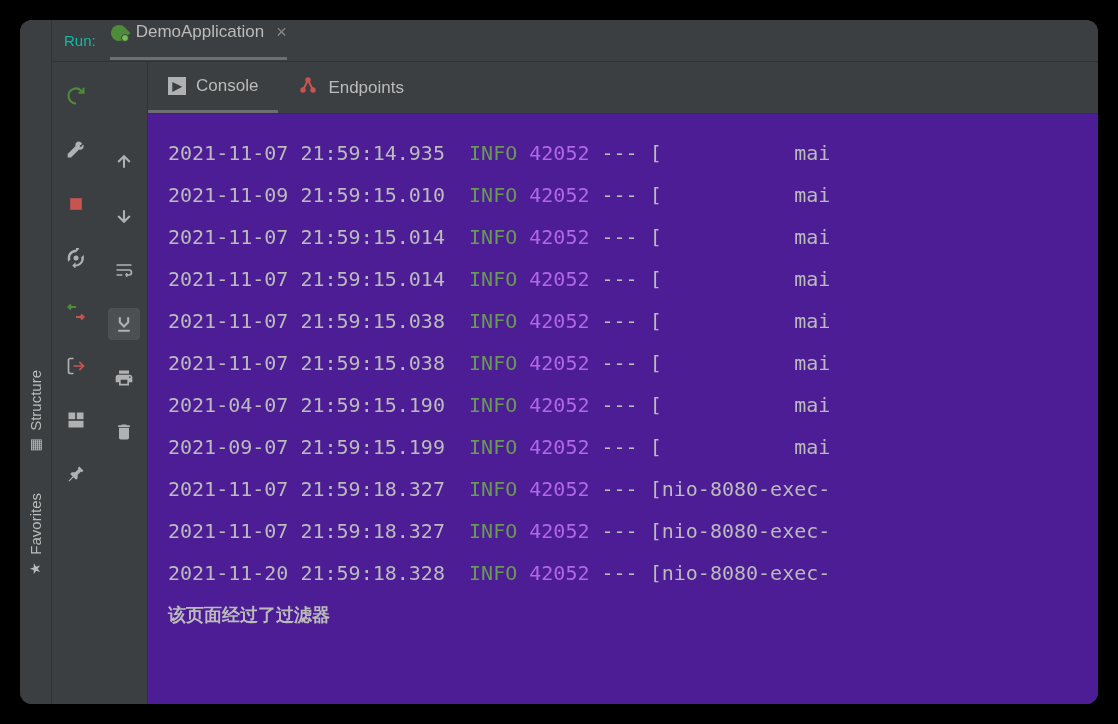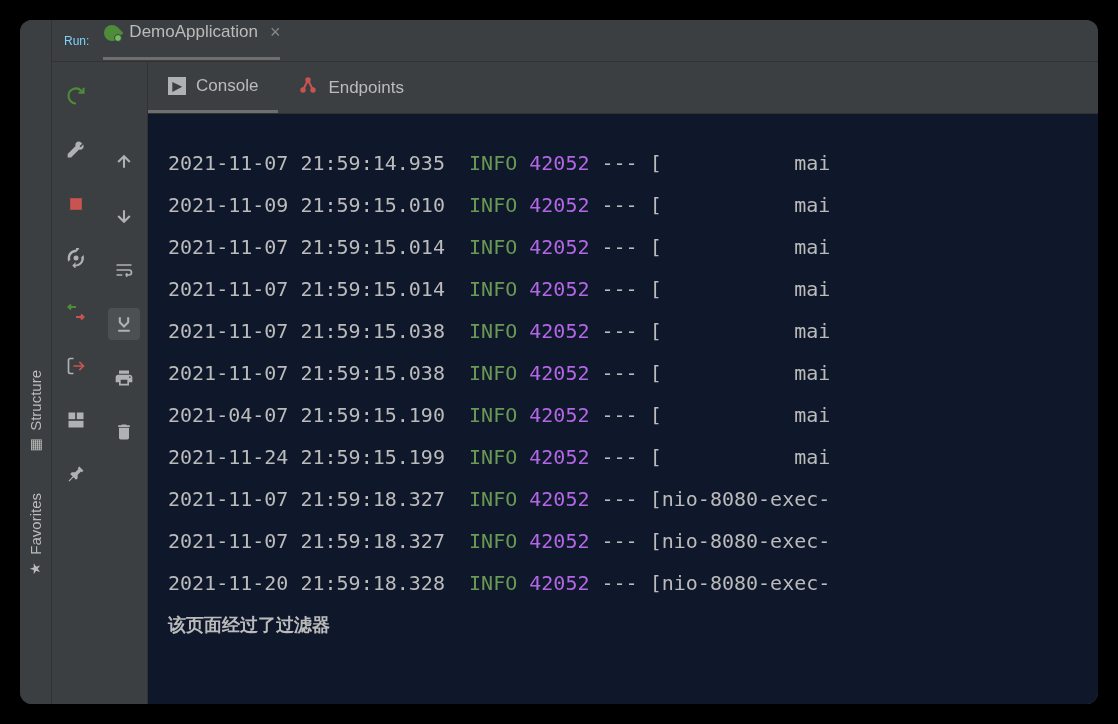--- a/index.html
+++ b/index.html
@@ -59,22 +59,22 @@
     }
     .run-header {
       height: 42px;
       display: flex;
       align-items: center;
       padding: 0 12px;
       border-bottom: 1px solid #323232;
       gap: 14px;
     }
     .run-label {
-      color: #7dd3fc;
-      font-size: 12px;
+      color: #14b8a6;
+      font-size: 15px;
     }
     .run-tab {
       display: flex;
       align-items: center;
       gap: 8px;
       color: #bbbbbb;
       font-size: 17px;
       padding-bottom: 14px;
       border-bottom: 3px solid #6e6e6e;
       cursor: pointer;
@@ -181,22 +181,22 @@
       color: #3c3f41;
       font-weight: bold;
     }
     .endpoints-icon {
       color: #c75450;
       font-size: 18px;
       font-weight: bold;
     }
     .console-output {
       flex: 1;
-      background: #0f172a;
-      padding: 28px 0 10px 20px;
+      background: #4c1d95;
+      padding: 18px 0 10px 20px;
       font-family: "Menlo", "Consolas", monospace;
       font-size: 20px;
       line-height: 42px;
       color: #bbbbbb;
       overflow: hidden;
       white-space: nowrap;
     }
     .log-line {
       white-space: pre;
     }
@@ -345,21 +345,21 @@
           </div>
         </div>
         <div class="console-output" id="log-output">
         <div class="log-line"><span class="log-timestamp">2021-11-07 21:59:14.935</span>  <span class="log-level-info">INFO</span> <span class="log-pid">42052</span> <span class="log-sep">---</span> <span class="log-thread">[           mai</span></div>
             <div class="log-line"><span class="log-timestamp">2021-11-09 21:59:15.010</span>  <span class="log-level-info">INFO</span> <span class="log-pid">42052</span> <span class="log-sep">---</span> <span class="log-thread">[           mai</span></div>
             <div class="log-line"><span class="log-timestamp">2021-11-07 21:59:15.014</span>  <span class="log-level-info">INFO</span> <span class="log-pid">42052</span> <span class="log-sep">---</span> <span class="log-thread">[           mai</span></div>
             <div class="log-line"><span class="log-timestamp">2021-11-07 21:59:15.014</span>  <span class="log-level-info">INFO</span> <span class="log-pid">42052</span> <span class="log-sep">---</span> <span class="log-thread">[           mai</span></div>
             <div class="log-line"><span class="log-timestamp">2021-11-07 21:59:15.038</span>  <span class="log-level-info">INFO</span> <span class="log-pid">42052</span> <span class="log-sep">---</span> <span class="log-thread">[           mai</span></div>
             <div class="log-line"><span class="log-timestamp">2021-11-07 21:59:15.038</span>  <span class="log-level-info">INFO</span> <span class="log-pid">42052</span> <span class="log-sep">---</span> <span class="log-thread">[           mai</span></div>
             <div class="log-line"><span class="log-timestamp">2021-04-07 21:59:15.190</span>  <span class="log-level-info">INFO</span> <span class="log-pid">42052</span> <span class="log-sep">---</span> <span class="log-thread">[           mai</span></div>
-            <div class="log-line"><span class="log-timestamp">2021-11-24 21:59:15.199</span>  <span class="log-level-info">INFO</span> <span class="log-pid">42052</span> <span class="log-sep">---</span> <span class="log-thread">[           mai</span></div>
+            <div class="log-line"><span class="log-timestamp">2021-09-07 21:59:15.199</span>  <span class="log-level-info">INFO</span> <span class="log-pid">42052</span> <span class="log-sep">---</span> <span class="log-thread">[           mai</span></div>
             <div class="log-line"><span class="log-timestamp">2021-11-07 21:59:18.327</span>  <span class="log-level-info">INFO</span> <span class="log-pid">42052</span> <span class="log-sep">---</span> <span class="log-thread">[nio-8080-exec-</span></div>
             <div class="log-line"><span class="log-timestamp">2021-11-07 21:59:18.327</span>  <span class="log-level-info">INFO</span> <span class="log-pid">42052</span> <span class="log-sep">---</span> <span class="log-thread">[nio-8080-exec-</span></div>
             <div class="log-line"><span class="log-timestamp">2021-11-20 21:59:18.328</span>  <span class="log-level-info">INFO</span> <span class="log-pid">42052</span> <span class="log-sep">---</span> <span class="log-thread">[nio-8080-exec-</span></div>
             <div class="output-text">该页面经过了过滤器</div>
           </div>
       </div>
     </div>
   </div>
 </div>
 

